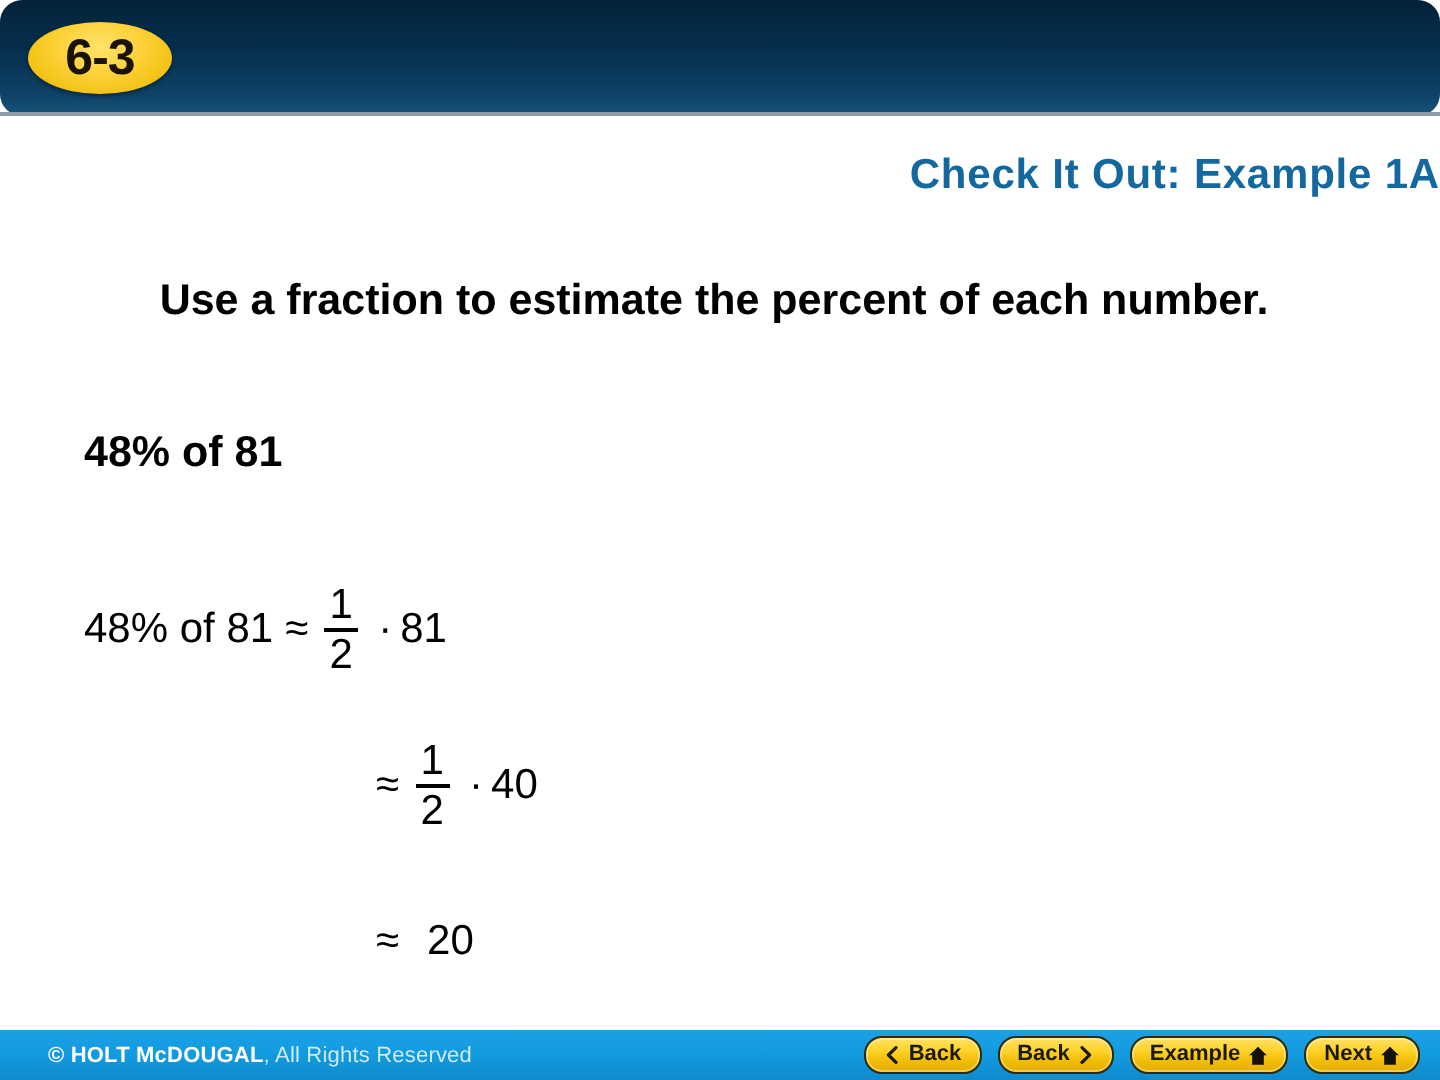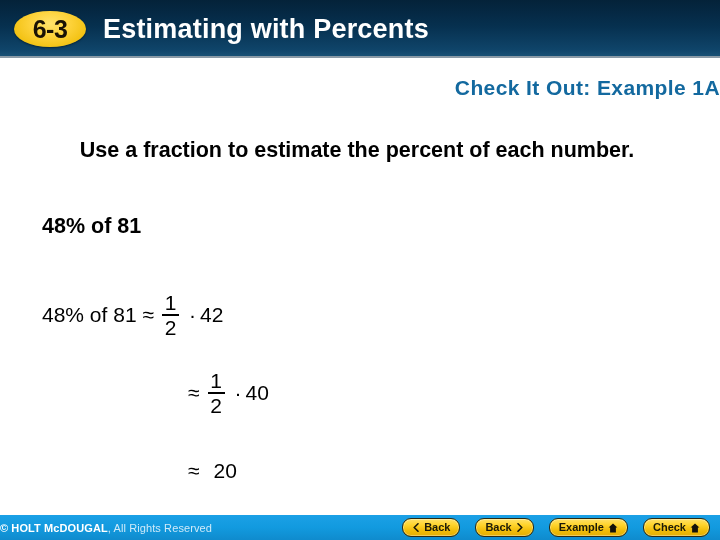--- a/index.html
+++ b/index.html
@@ -21,20 +21,21 @@
     left: 0;
     top: 0;
     width: 720px;
     height: 58px;
     background: linear-gradient(to bottom, #042239 0%, #06304f 45%, #0f4469 85%, #1b5579 100%);
     display: flex;
     align-items: center;
     box-sizing: border-box;
     padding-left: 14px;
     overflow: hidden;
+    border-radius: 11px;
   }
   .header-underline {
     position: absolute;
     left: 0;
     top: 56px;
     width: 720px;
     height: 3px;
     background: #8a9aa6;
   }
   .lesson-badge {
@@ -169,37 +170,37 @@
   .footer {
     position: absolute;
     left: 0;
     top: 515px;
     width: 720px;
     height: 25px;
     background: linear-gradient(to bottom, #1ba0e6 0%, #129adf 50%, #0f8bcd 100%);
     display: flex;
     align-items: center;
     box-sizing: border-box;
-    padding: 0 10px 0 0;
+    padding: 0 10px 0 24px;
   }
   .copyright {
     font-size: 11px;
     color: #cfeaf9;
     white-space: nowrap;
     letter-spacing: 0.1px;
   }
   .copyright .brand {
     color: #ffffff;
     font-weight: bold;
   }
   .nav-buttons {
     margin-left: auto;
     display: flex;
     align-items: center;
-    gap: 15px;
+    gap: 8px;
   }
   .nav-btn {
     height: 17px;
     border-radius: 9px;
     background: linear-gradient(to bottom, #ffe169 0%, #ffd42c 35%, #f0bb07 70%, #e3ae04 100%);
     border: 1.5px solid #2b2a12;
     box-shadow: inset 0 0 0 1px rgba(255,255,255,0.35);
     display: flex;
     align-items: center;
     justify-content: center;
@@ -226,21 +227,20 @@
     flex: 0 0 auto;
   }
 </style>
 </head>
 <body>
 
 <div class="header">
   <div class="lesson-badge">
     <span class="lesson-badge-text">6-3</span>
   </div>
-  <div class="header-title">Estimating with Percents</div>
 </div>
 <div class="header-underline"></div>
 
 <div class="slide">
 
   <div class="example-heading">Check It Out: Example 1A</div>
 
   <div class="prompt">Use a fraction to estimate the percent of each number.</div>
 
   <div class="problem">48% of 81</div>
@@ -250,21 +250,21 @@
     <div class="work-line">
       <span class="indent" style="width:0px"></span>
       <span class="lhs">48% of 81</span>
       <span class="approx">≈</span>
       <span class="fraction">
         <span class="num">1</span>
         <span class="bar"></span>
         <span class="den">2</span>
       </span>
       <span class="dot">·</span>
-      <span class="operand" style="padding-left:0">42</span>
+      <span class="operand" style="padding-left:0">81</span>
     </div>
 
     <div class="work-line">
       <span class="indent" style="width:140px"></span>
       <span class="approx">≈</span>
       <span class="fraction">
         <span class="num">1</span>
         <span class="bar"></span>
         <span class="den">2</span>
       </span>
@@ -303,20 +303,20 @@
     </div>
 
     <div class="nav-btn">
       <span class="nav-btn-label">Example</span>
       <svg class="home-ic" viewBox="0 0 10 10">
         <path d="M5 0.4 L9.4 4.6 L7.9 4.6 L7.9 9.4 L2.1 9.4 L2.1 4.6 L0.6 4.6 Z" fill="#14120a"></path>
       </svg>
     </div>
 
     <div class="nav-btn">
-      <span class="nav-btn-label">Check</span>
+      <span class="nav-btn-label">Next</span>
       <svg class="home-ic" viewBox="0 0 10 10">
         <path d="M5 0.4 L9.4 4.6 L7.9 4.6 L7.9 9.4 L2.1 9.4 L2.1 4.6 L0.6 4.6 Z" fill="#14120a"></path>
       </svg>
     </div>
 
   </div>
 </div>
 
 </body></html>

